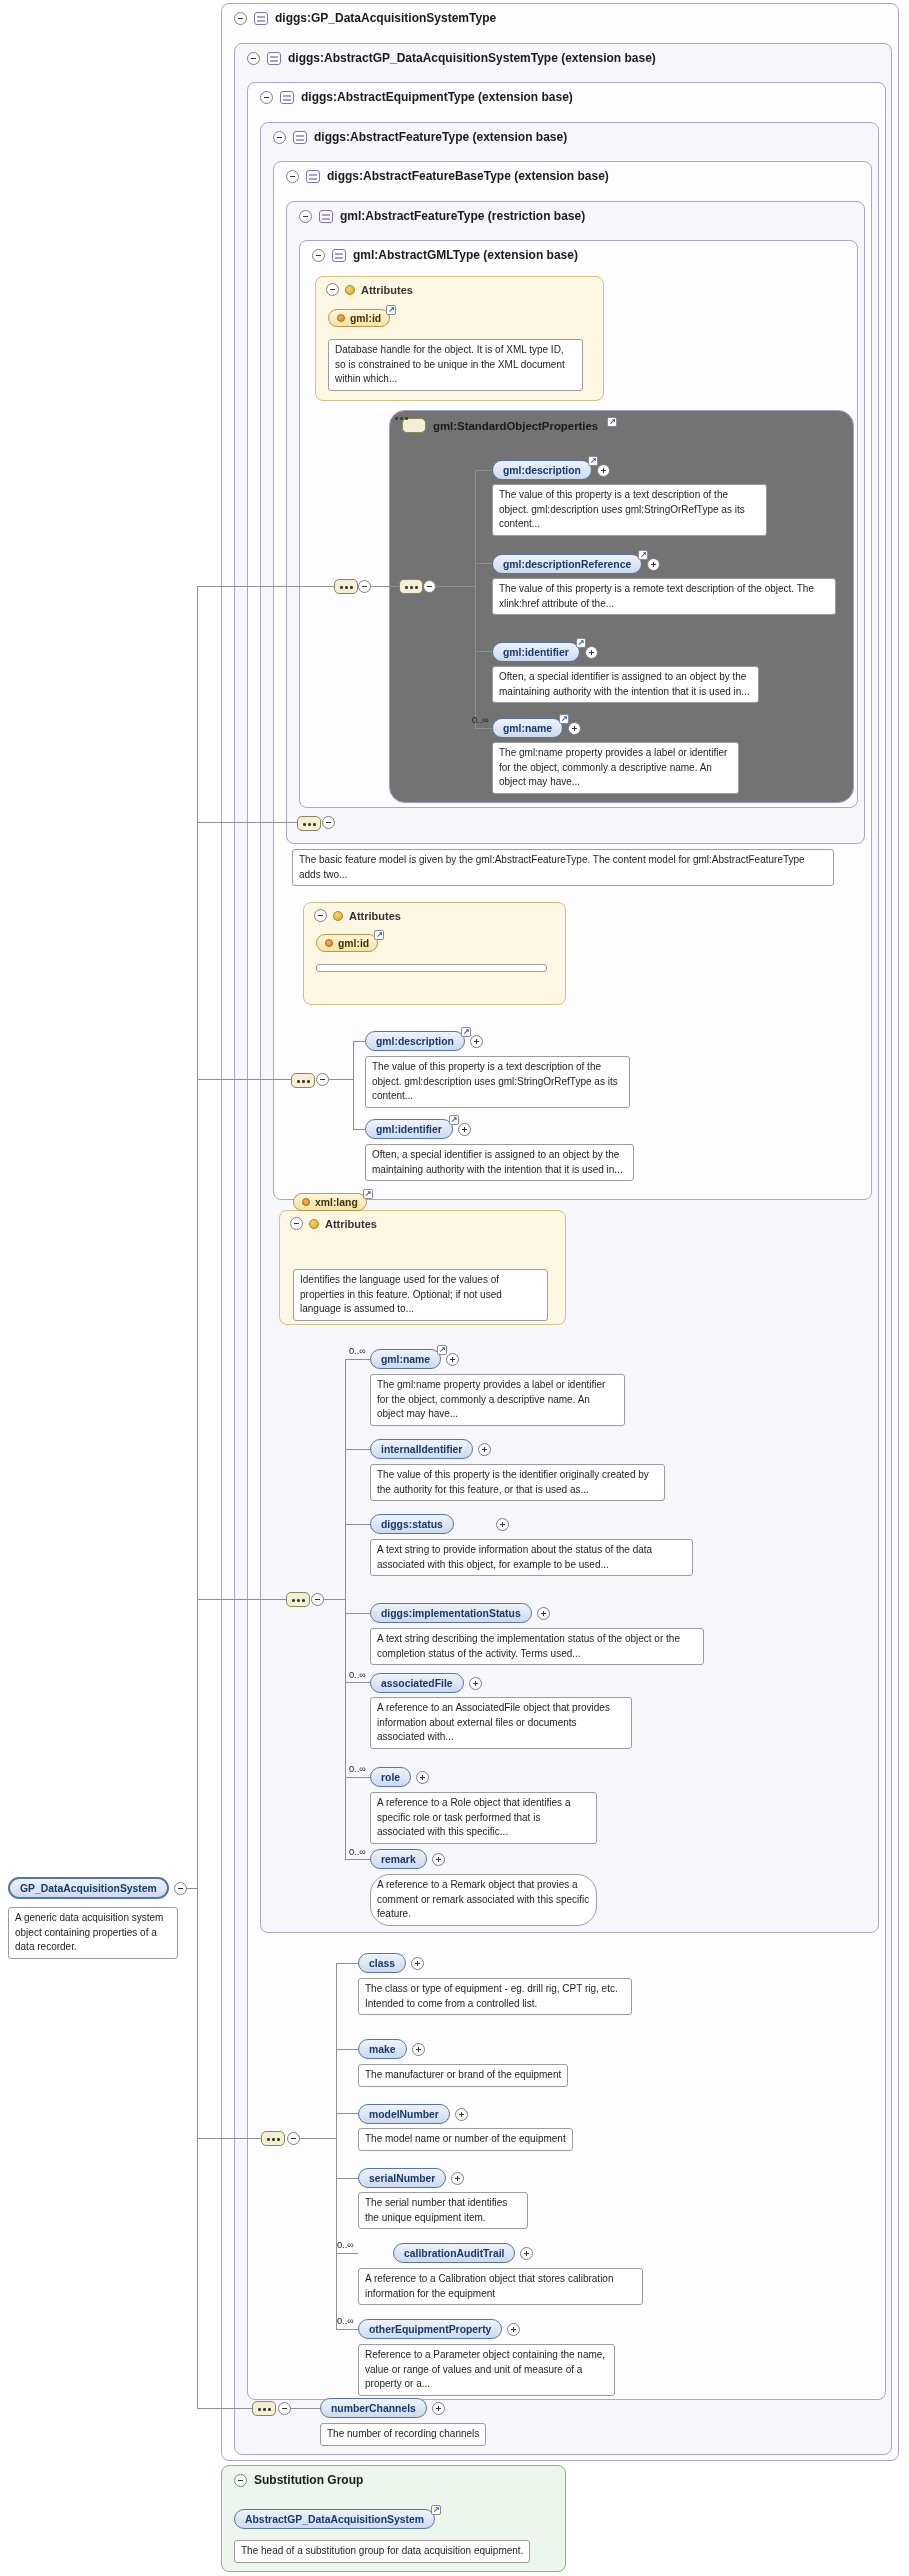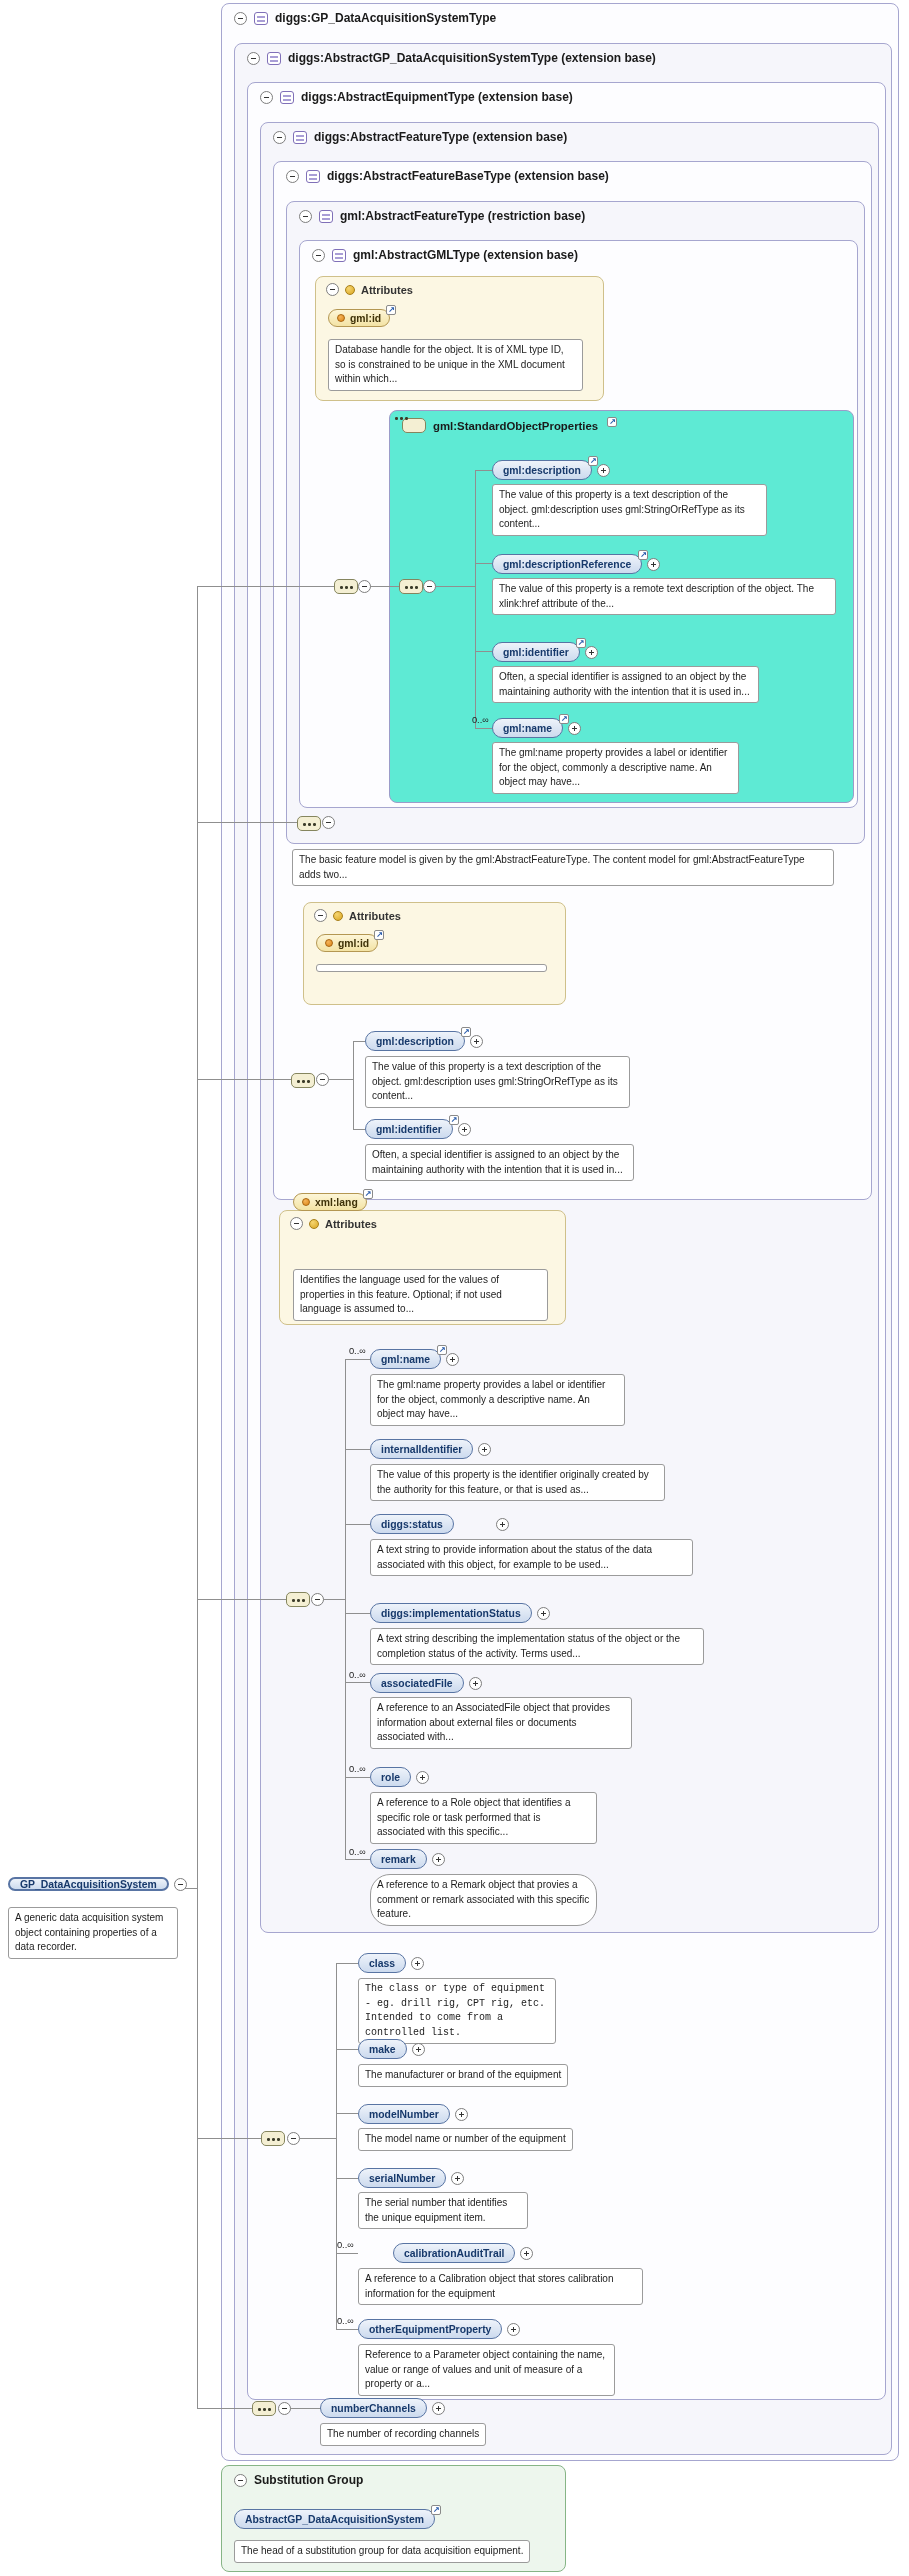--- a/index.html
+++ b/index.html
@@ -6,39 +6,39 @@
   html,body { background:#ffffff; }
   body { font-family:"Liberation Sans", sans-serif; }
   .canvas { position:relative; width:909px; height:2576px; background:#ffffff; overflow:hidden; }
 
   .tbox { position:absolute; border:1px solid #a6a6cf; border-radius:8px; }
   .bg-a { background:#fdfdff; }
   .bg-b { background:#f6f6fb; }
   .tbox-header { display:flex; align-items:center; gap:7px; padding:7px 0 0 12px; }
   .tbox-title { font-size:12px; font-weight:bold; color:#1a1a1a; white-space:nowrap; }
 
-  .sop-box { position:absolute; border:1px solid #9c9cc9; border-radius:8px; background:#5eead4; }
+  .sop-box { position:absolute; border:1px solid #9c9cc9; border-radius:16px; background:#737373; }
   .sop-title { font-size:11.4px; font-weight:bold; color:#1a1a1a; white-space:nowrap; }
 
   .abox { position:absolute; border:1px solid #cfc08a; border-radius:8px; background:#fcf7e3; }
   .abox-header { display:flex; align-items:center; gap:6px; padding:6px 0 0 10px; }
   .abox-title { font-size:11px; font-weight:bold; color:#333333; }
 
   .sbox { position:absolute; border:1px solid #86b586; border-radius:8px; background:#edf6ed; }
   .sbox-title { font-size:12px; font-weight:bold; color:#1a1a1a; }
 
   .desc { position:absolute; border:1px solid #9b9b9b; border-radius:3px; background:#ffffff;
           padding:3px 6px; font-size:10px; line-height:1.45; color:#1c1c1c; }
   .desc.nowrap { white-space:nowrap; }
 
   .item { position:absolute; display:flex; align-items:center; gap:5px; }
   .pill { position:relative; display:inline-flex; align-items:center; height:20px; padding:0 10px;
           border:1px solid #5874a3; border-radius:10px;
           background:linear-gradient(#eef3fa,#ccdaee); }
-  .pill.main { border-width:2px; height:14px; border-radius:11px; }
+  .pill.main { border-width:2px; height:22px; border-radius:11px; }
   .pill-label { font-size:10.4px; font-weight:bold; color:#17396b; white-space:nowrap; }
 
   .apill { position:relative; display:inline-flex; align-items:center; height:18px; padding:0 8px;
            border:1px solid #b49752; border-radius:9px;
            background:linear-gradient(#fdf6d8,#f3e3a4); }
   .apill-label { font-size:10.4px; font-weight:bold; color:#3f3208; white-space:nowrap; }
 
   .occ { position:absolute; width:38px; text-align:right; font-size:9.4px; color:#222222; }
 
   .hl { position:absolute; height:1px; background:#8f8f8f; }
@@ -362,21 +362,21 @@
     <span class="ic-plus"></span>
   </div>
   <div class="desc" style="left:370px;top:1874px;width:227px;border-radius:20px;">A reference to a Remark object that provies a comment or remark associated with this specific feature.</div>
 
   <div class="item" style="left:358px;top:1953px;">
     <span class="pill">
         <span class="pill-label">class</span>
       </span>
     <span class="ic-plus"></span>
   </div>
-  <div class="desc" style="left:358px;top:1978px;width:198px;font-family:Liberation Mono, monospace;">The class or type of equipment - eg. drill rig, CPT rig, etc. Intended to come from a controlled list.</div>
+  <div class="desc" style="left:358px;top:1978px;width:274px;">The class or type of equipment - eg. drill rig, CPT rig, etc. Intended to come from a controlled list.</div>
 
   <div class="item" style="left:358px;top:2039px;">
     <span class="pill">
         <span class="pill-label">make</span>
       </span>
     <span class="ic-plus"></span>
   </div>
   <div class="desc nowrap" style="left:358px;top:2064px;">The manufacturer or brand of the equipment</div>
 
   <div class="item" style="left:358px;top:2104px;">

